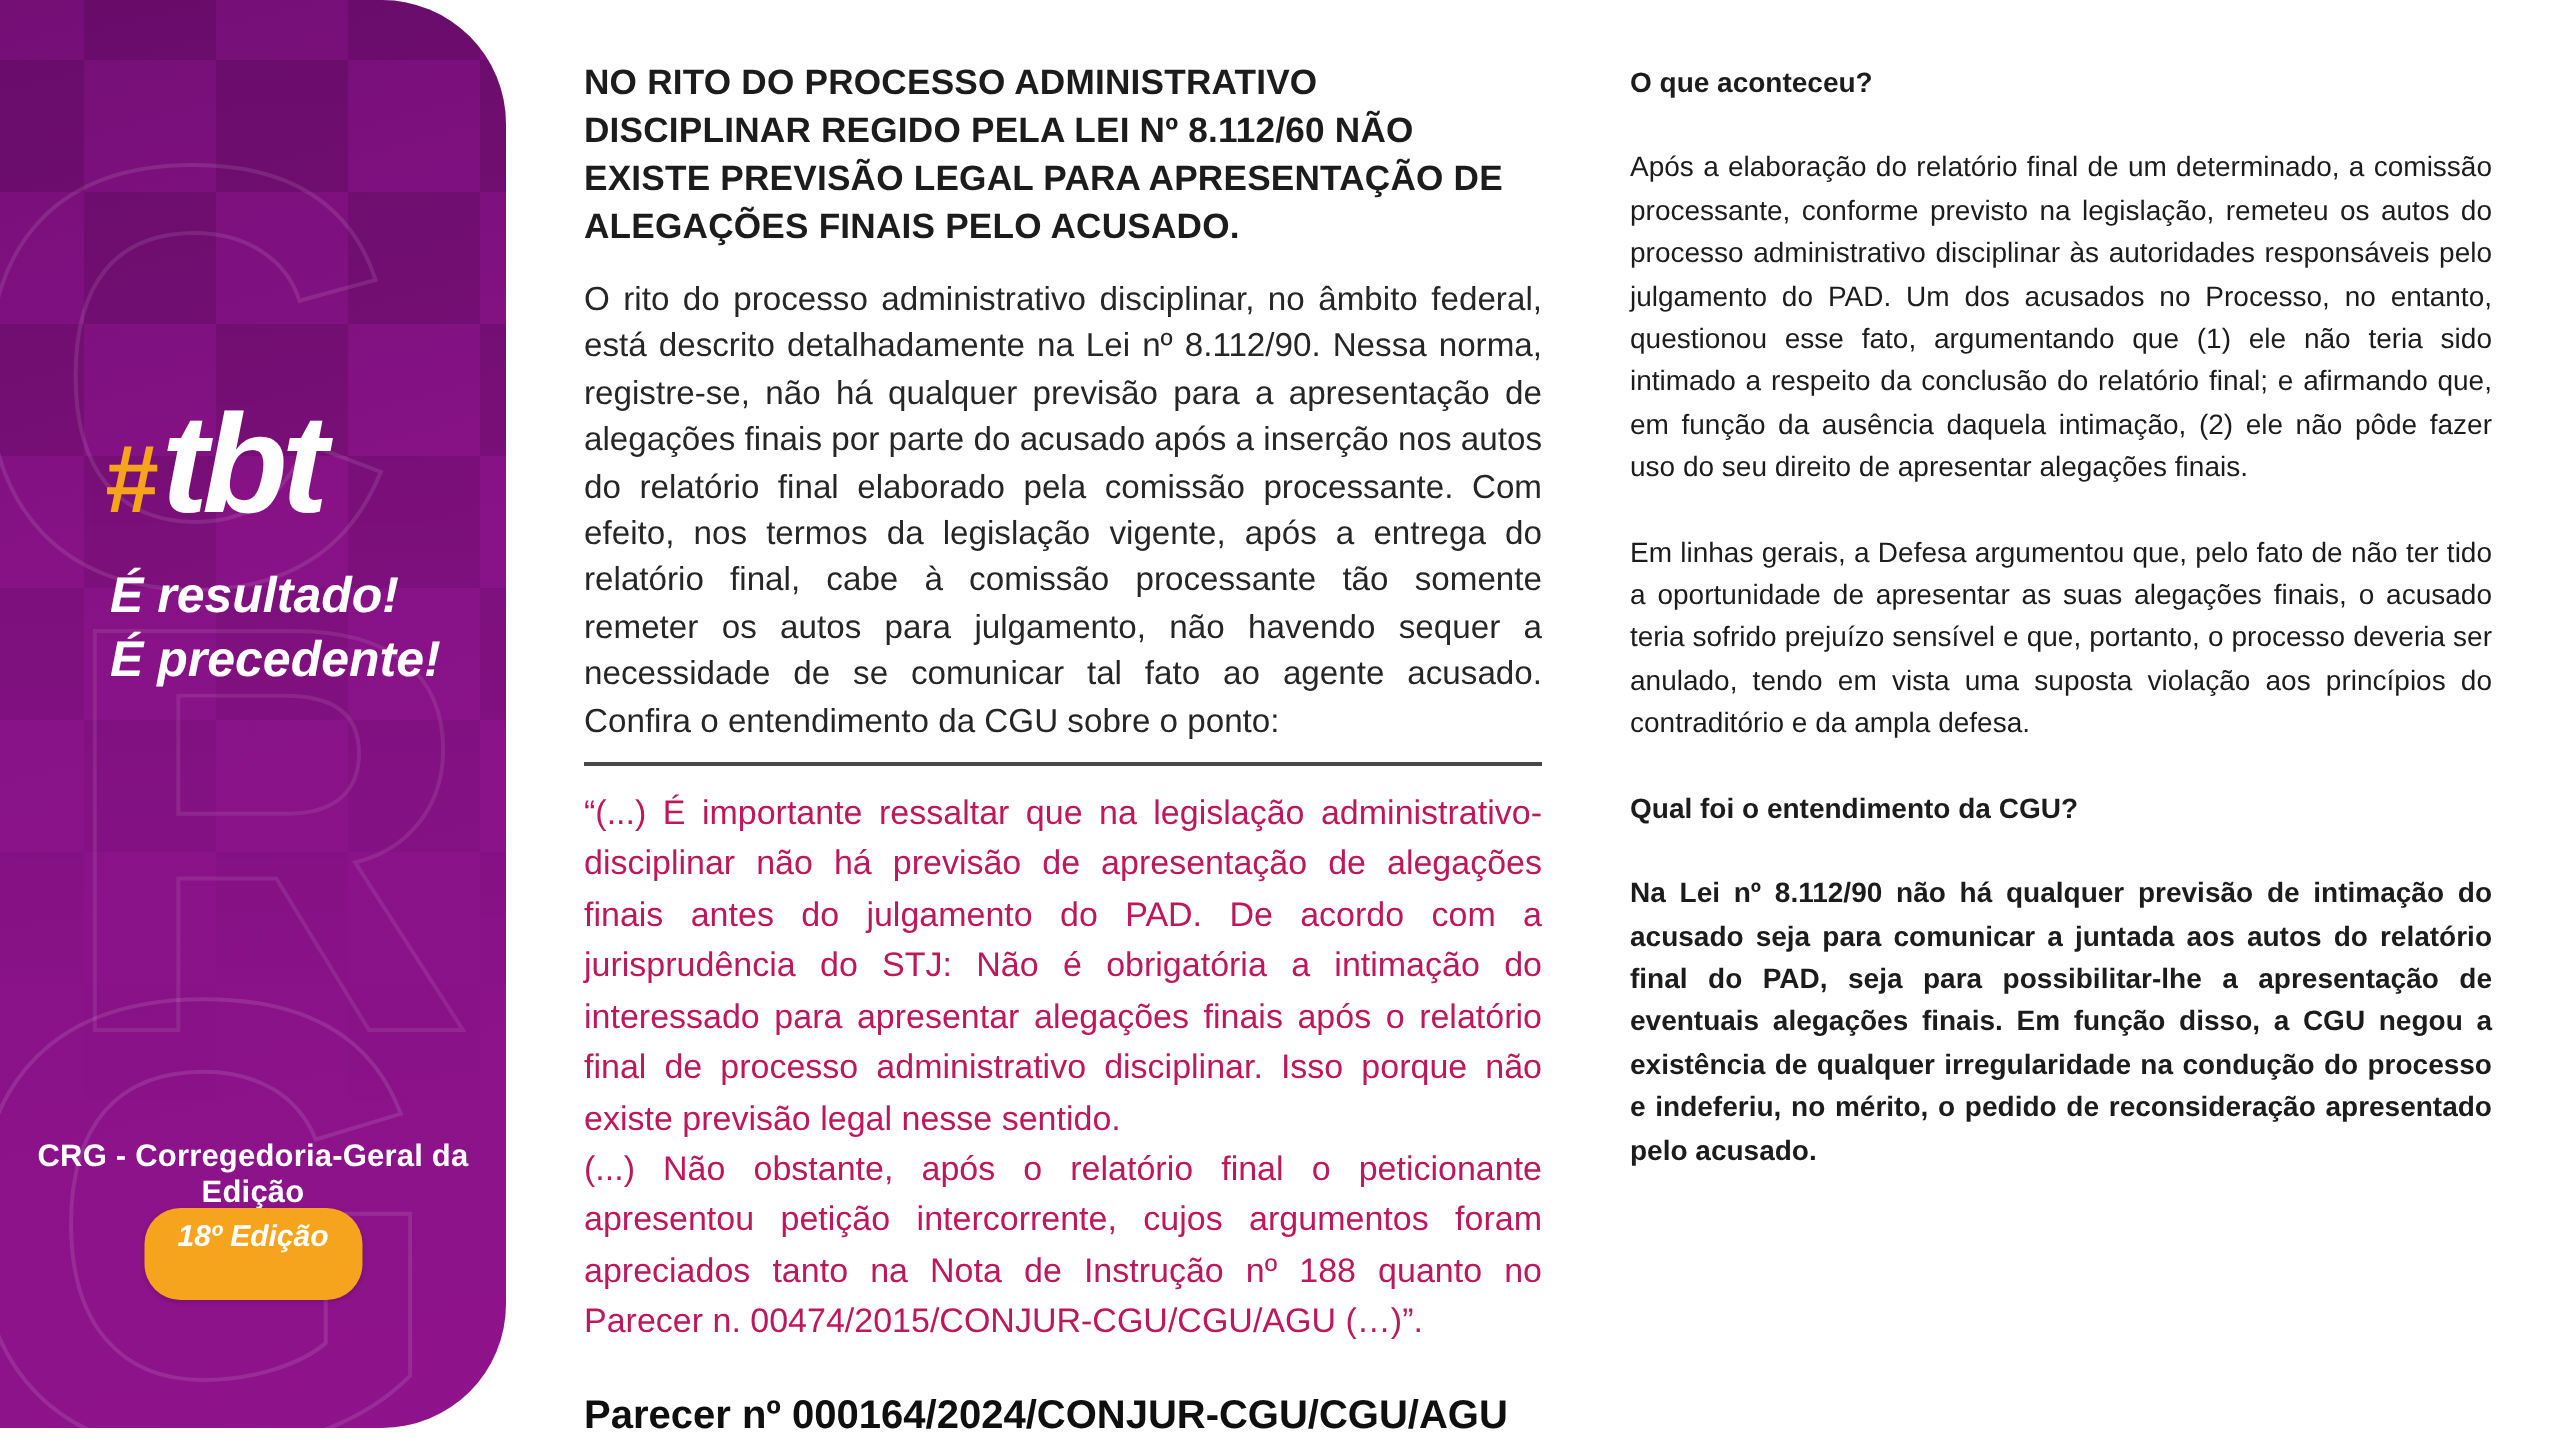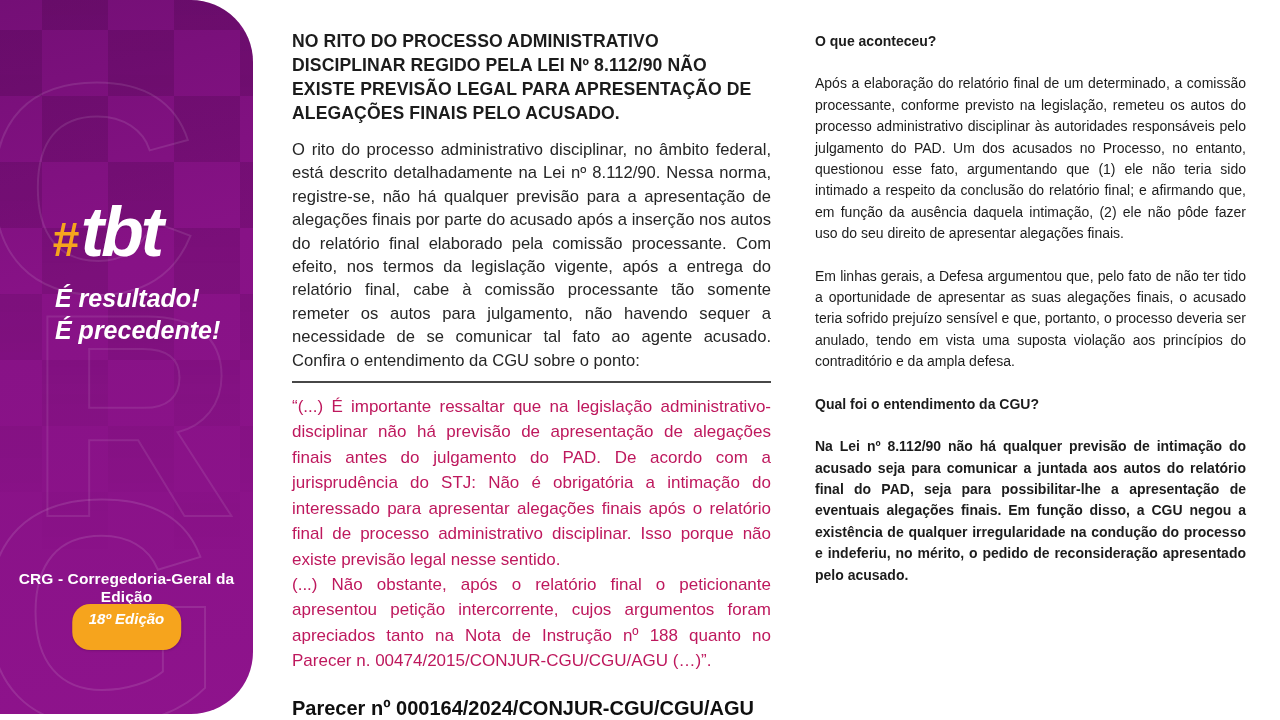--- a/index.html
+++ b/index.html
@@ -141,21 +141,21 @@
     <div>É resultado!</div>
     <div>É precedente!</div>
   </div>
 
   <div class="org">CRG - Corregedoria-Geral da Edição</div>
 
   <div class="badge">18º Edição</div>
 </aside>
 
 <main class="col-main">
-  <h1 class="article-title">NO RITO DO PROCESSO ADMINISTRATIVO DISCIPLINAR REGIDO PELA LEI Nº 8.112/90 NÃO EXISTE PREVISÃO LEGAL PARA APRESENTAÇÃO DE ALEGAÇÕES FINAIS PELO ACUSADO.</h1>
+  <h1 class="article-title">NO RITO DO PROCESSO ADMINISTRATIVO DISCIPLINAR REGIDO PELA LEI Nº 8.112/60 NÃO EXISTE PREVISÃO LEGAL PARA APRESENTAÇÃO DE ALEGAÇÕES FINAIS PELO ACUSADO.</h1>
 
   <p class="intro">O rito do processo administrativo disciplinar, no âmbito federal, está descrito detalhadamente na Lei nº 8.112/90. Nessa norma, registre-se, não há qualquer previsão para a apresentação de alegações finais por parte do acusado após a inserção nos autos do relatório final elaborado pela comissão processante. Com efeito, nos termos da legislação vigente, após a entrega do relatório final, cabe à comissão processante tão somente remeter os autos para julgamento, não havendo sequer a necessidade de se comunicar tal fato ao agente acusado. Confira o entendimento da CGU sobre o ponto:</p>
 
   <hr class="divider">
 
   <blockquote>
     <p class="quote">“(...) É importante ressaltar que na legislação administrativo-disciplinar não há previsão de apresentação de alegações finais antes do julgamento do PAD. De acordo com a jurisprudência do STJ: Não é obrigatória a intimação do interessado para apresentar alegações finais após o relatório final de processo administrativo disciplinar. Isso porque não existe previsão legal nesse sentido.</p>
     <p class="quote">(...) Não obstante, após o relatório final o peticionante apresentou petição intercorrente, cujos argumentos foram apreciados tanto na Nota de Instrução nº 188 quanto no Parecer n. 00474/2015/CONJUR-CGU/CGU/AGU (…)”.</p>
   </blockquote>
 

